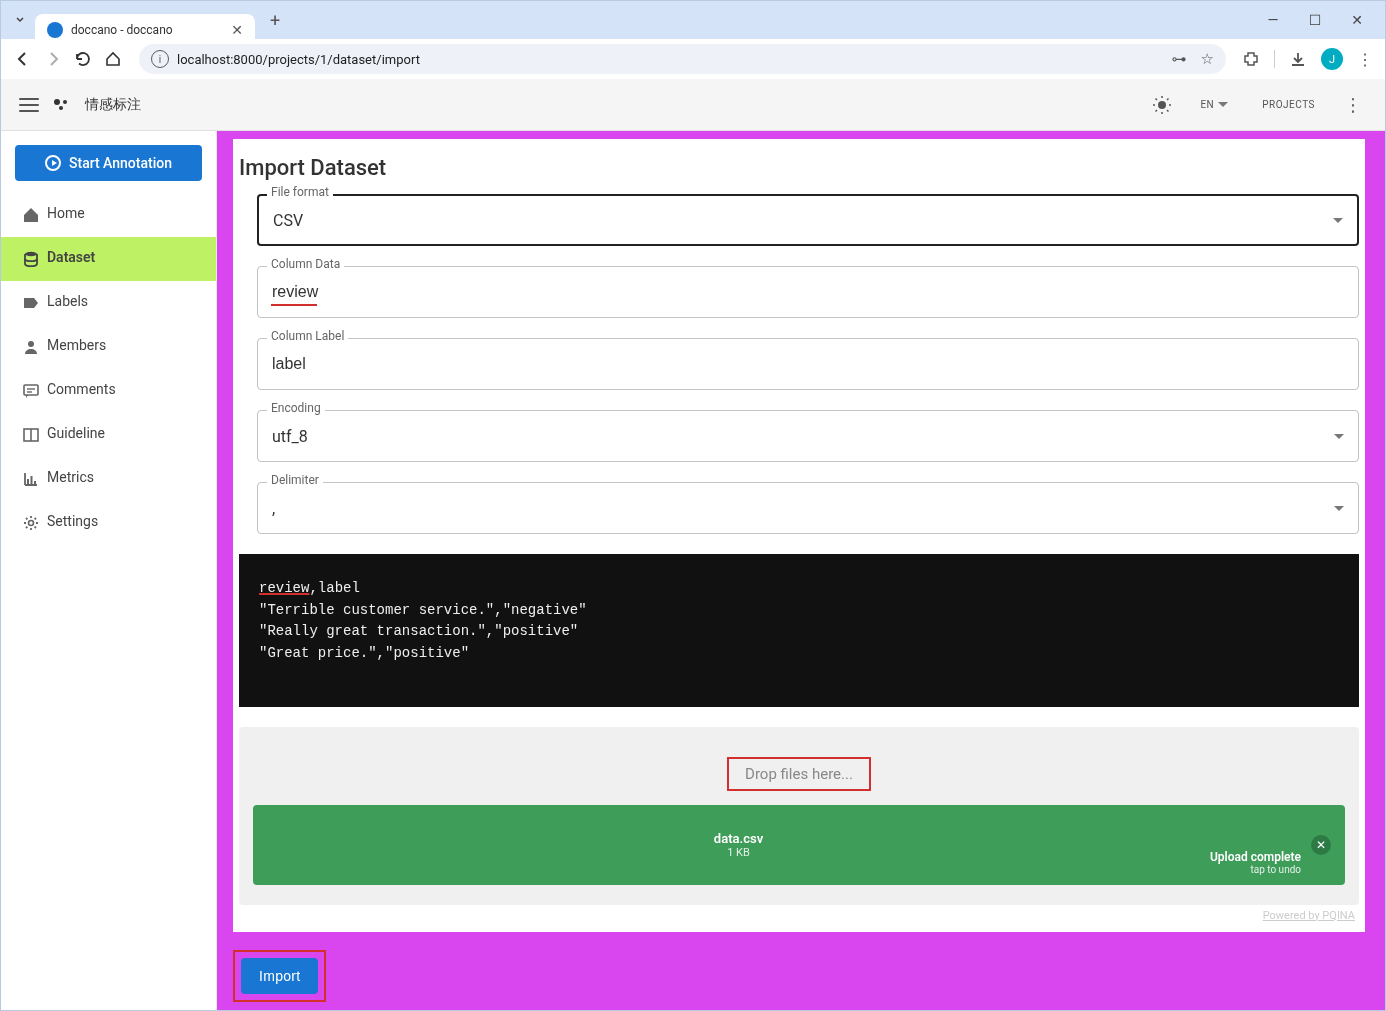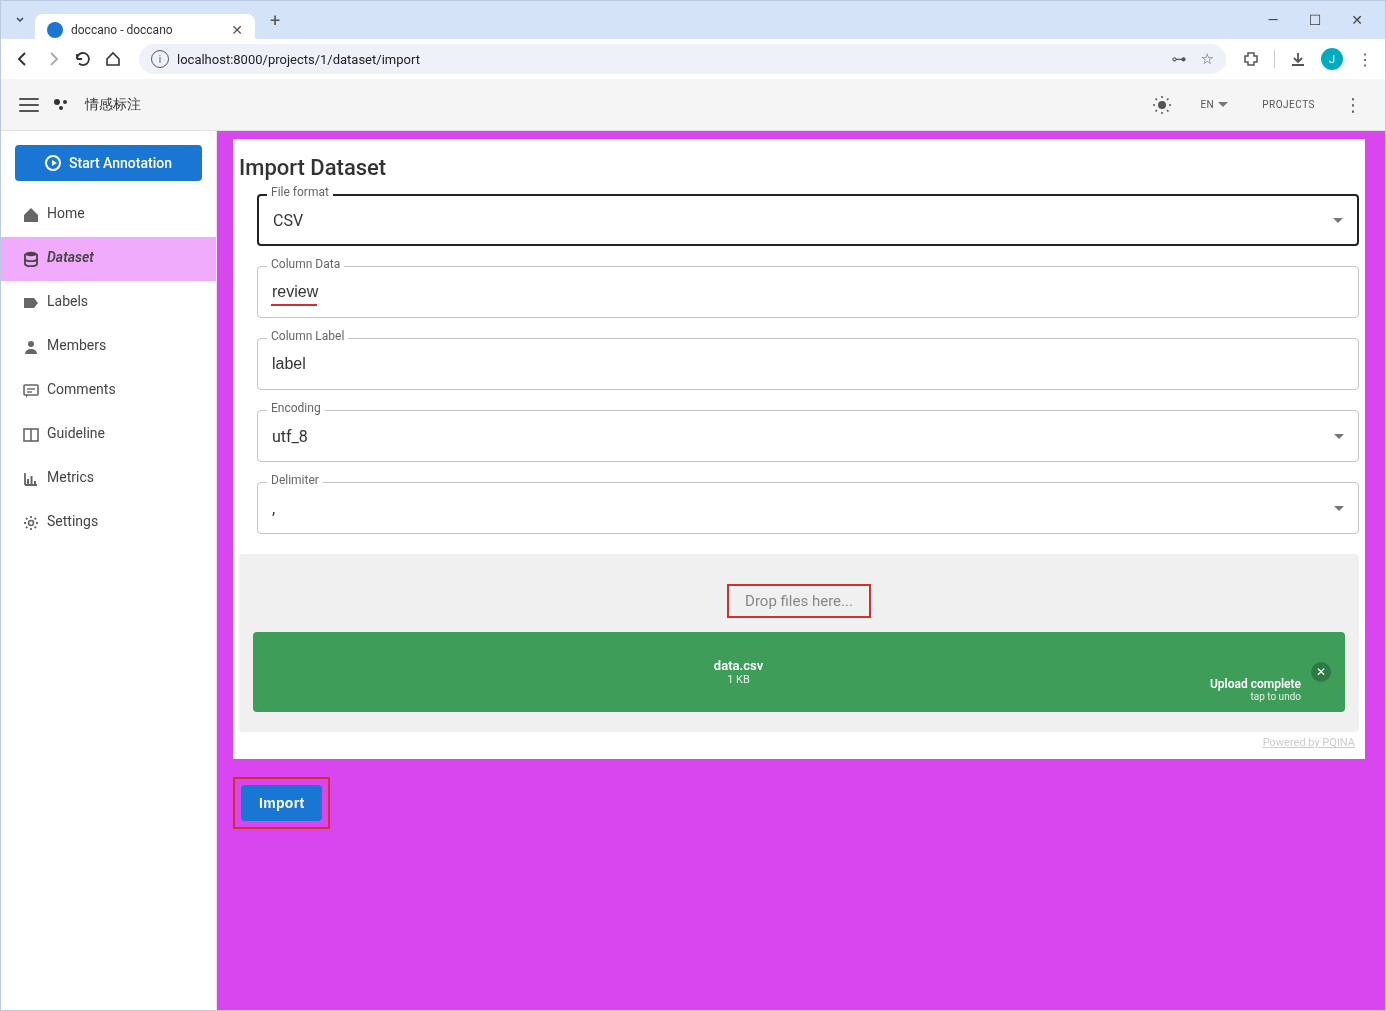--- a/index.html
+++ b/index.html
@@ -38,21 +38,21 @@
   .header-btn { padding: 6px 10px; font-size: 10px; color: #555; display: flex; align-items: center; gap: 4px; text-transform: uppercase; letter-spacing: 0.5px; }
   .header-icon-btn { width: 28px; height: 28px; display: flex; align-items: center; justify-content: center; color: #555; }
   
   
   .main-wrap { display: flex; height: calc(1011px - 78px - 52px - 2px); }
   .sidebar { width: 216px; background: #fff; border-right: 1px solid #e8e8e8; padding: 10px 0; }
   .start-btn { background: #1976d2; color: #fff; border-radius: 4px; margin: 4px 14px 12px 14px; padding: 10px 14px; font-size: 14px; font-weight: 500; display: flex; align-items: center; gap: 8px; justify-content: center; }
   .start-btn .play-circle { width: 16px; height: 16px; border: 2px solid #fff; border-radius: 50%; display: inline-flex; align-items: center; justify-content: center; }
   .start-btn .play-circle::after { content: ""; border-left: 5px solid #fff; border-top: 3px solid transparent; border-bottom: 3px solid transparent; margin-left: 2px; }
   .side-item { display: flex; align-items: flex-start; gap: 6px; padding: 12px 20px; font-size: 14px; color: #444; cursor: pointer; }
-  .side-item.active { background: #f0abfc; font-weight: 600; font-style: italic; }
+  .side-item.active { background: #bef264; font-weight: 600; }
   .side-icon { width: 20px; height: 20px; display: flex; align-items: center; justify-content: center; color: #666; }
   
   .content { flex: 1; padding: 0 20px 0 16px; overflow-y: auto; position: relative; background: #d946ef; }
   .content-inner { padding: 8px 0 20px 0; }
   .card { background: #fff; padding: 10px 0; }
   .page-title { font-size: 22px; font-weight: 500; color: #333; margin: 6px 0 14px 6px; }
   
   .field-wrap { position: relative; margin: 14px 6px 20px 24px; }
   .field-label { position: absolute; top: -9px; left: 10px; background: #fff; padding: 0 4px; font-size: 12px; color: #666; z-index: 1; }
   .field-box { border: 1px solid #c4c4c4; border-radius: 4px; height: 52px; display: flex; align-items: center; padding: 0 14px; justify-content: space-between; }
@@ -71,21 +71,21 @@
   .upload-filename { font-size: 13px; font-weight: 600; }
   .upload-size { font-size: 11px; opacity: 0.85; }
   .upload-right { text-align: right; font-size: 12px; margin-top: 35px; }
   .upload-status { font-weight: 600; }
   .upload-undo { font-size: 10px; opacity: 0.85; }
   .upload-close { width: 20px; height: 20px; background: #2d7a44; border-radius: 50%; display: flex; align-items: center; justify-content: center; margin-left: 10px; font-size: 12px; }
   .powered { text-align: right; font-size: 11px; color: #ccc; margin: 4px 10px 0 0; text-decoration: underline; }
   
   .import-row { margin: 18px 0 0 0; }
   .import-btn-highlight { display: inline-block; border: 2px solid #d32f2f; padding: 6px; }
-  .import-btn { background: #1976d2; color: #fff; border: none; border-radius: 4px; padding: 10px 18px; font-size: 14px; font-weight: 700; letter-spacing: 0.3px; cursor: pointer; }
+  .import-btn { background: #1976d2; color: #fff; border: none; border-radius: 4px; padding: 10px 18px; font-size: 14px; font-weight: 400; letter-spacing: 0.3px; cursor: pointer; }
   
   svg { display: block; }
 </style>
 </head>
 <body>
 
 <div class="browser-top">
   <div class="tab-row">
     <div class="tab-chevron">
       <svg width="12" height="12" viewBox="0 0 12 12">
@@ -312,20 +312,26 @@
         </div>
 
         <div class="field-wrap">
           <span class="field-label">Delimiter</span>
           <div class="field-box">
             <span class="field-value">,</span>
             <span class="dropdown-caret"></span>
           </div>
         </div>
 
+        <div class="code-preview">
+          <div><span class="code-underline">review</span>,label</div>
+          <div>"Terrible customer service.","negative"</div>
+          <div>"Really great transaction.","positive"</div>
+          <div>"Great price.","positive"</div>
+        </div>
 
         <div class="drop-zone">
           <span class="drop-text">Drop files here...</span>
           <div class="upload-bar">
             <div class="upload-left">
               <div class="upload-filename">data.csv</div>
               <div class="upload-size">1 KB</div>
             </div>
             <div class="upload-right">
               <div class="upload-status">Upload complete</div>

